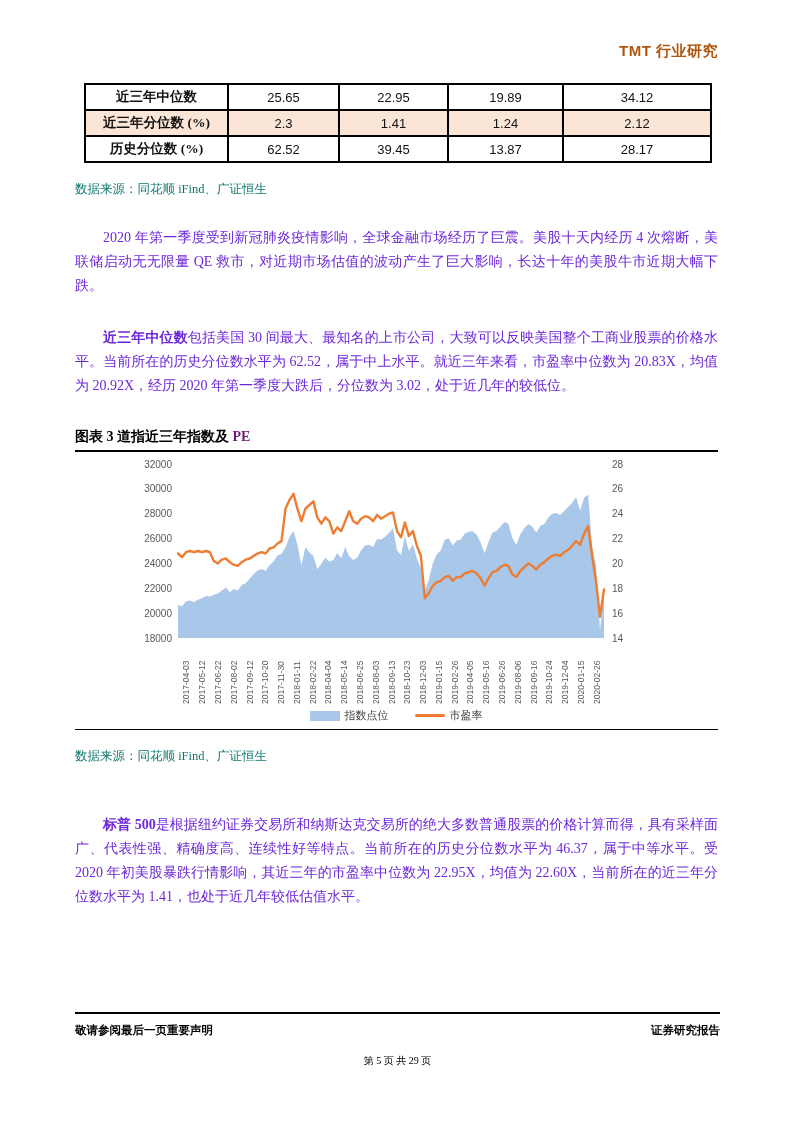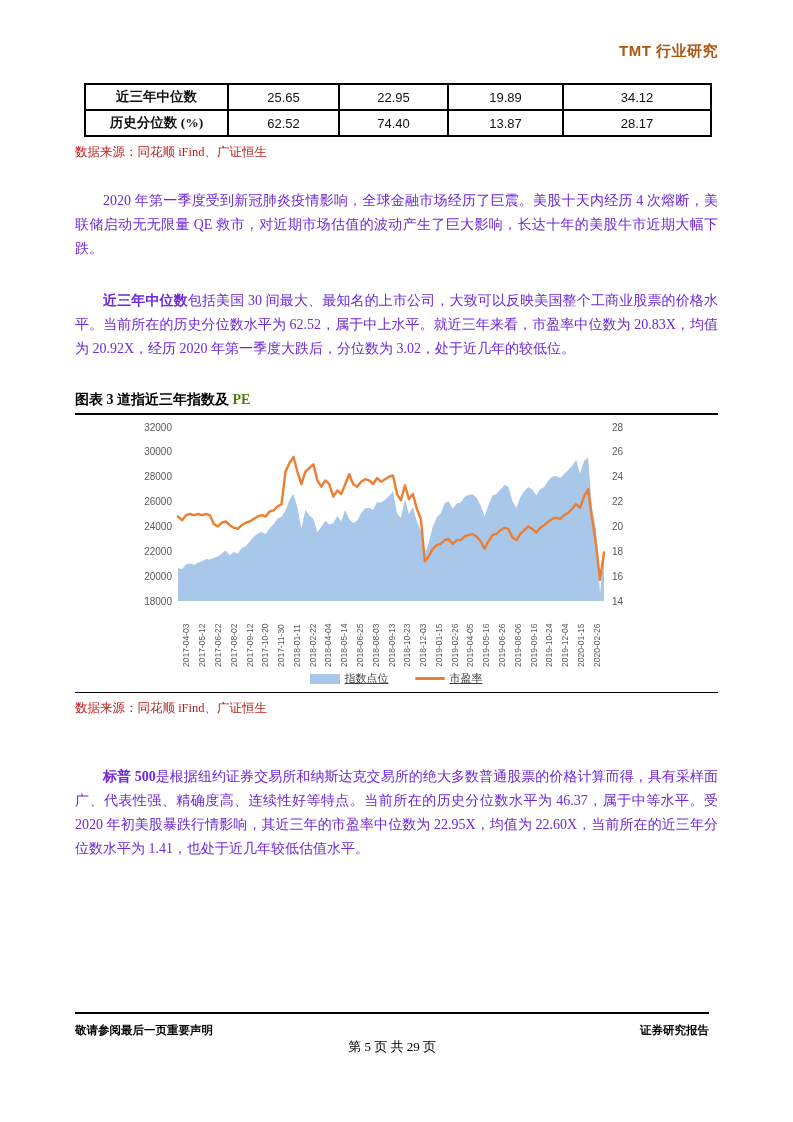--- a/index.html
+++ b/index.html
@@ -10,41 +10,41 @@
   .brand { padding-top:42px; text-align:right; font-family:"Liberation Sans","DejaVu Sans",sans-serif;
            font-weight:bold; font-size:15px; color:#B0570F; letter-spacing:0.5px; }
 
   table.valuation { border-collapse:collapse; margin-top:22px; margin-left:9px; width:626px;
                     font-size:13px; table-layout:fixed; }
   table.valuation td { border:2px solid #000000; height:26px; text-align:center; vertical-align:middle;
                        font-family:"Liberation Sans","DejaVu Sans",sans-serif; color:#111; }
   table.valuation td.rowlabel { font-family:"Liberation Serif","DejaVu Serif",serif; font-weight:bold; font-size:13.5px; }
   table.valuation tr.hl td { background:#FBE5D6; }
 
-  .source { margin-top:7px; font-size:12.5px; color:#b91c1c; }
+  .source { margin-top:18px; font-size:12.5px; color:#0f766e; }
   .para { margin-top:28px; font-size:14px; line-height:24px; text-align:justify; color:#6d28d9; text-indent:2em; }
   .para b.lead { font-weight:bold; }
 
   .fig-head { margin-top:30px; font-size:14px; font-weight:bold; color:#000; }
-  .fig-head .pe { color:#4d7c0f; }
+  .fig-head .pe { color:#701a75; }
   .rule-heavy { margin-top:4px; border-top:2.5px solid #000; }
   .rule-light { margin-top:6px; border-top:1.8px solid #000; }
 
   .chart-wrap { margin-left:61px; margin-top:6px; }
   .chart-wrap svg { display:block; }
   .legend { display:flex; justify-content:center; gap:26px; align-items:center; margin-top:0px;
             font-family:"Liberation Sans","DejaVu Sans",sans-serif; font-size:11px; color:#404040; width:520px; }
-  .legend .item { display:flex; align-items:center; gap:5px;text-decoration:underline; }
+  .legend .item { display:flex; align-items:center; gap:5px; }
   .sw-area { width:30px; height:10px; background:#A9C7E9; }
   .sw-line { width:30px; height:3.5px; background:#ED7D31; border-radius:2px; }
 
-  .footer { position:absolute; left:75px; right:84px; top:1012px; }
+  .footer { position:absolute; left:75px; right:73px; top:1012px; }
   .footer .rule { border-top:2px solid #000; }
   .footer .row { display:flex; justify-content:space-between; margin-top:9px; font-size:11.5px; font-weight:bold; color:#000; }
-  .footer .pageno { text-align:center; margin-top:0; font-size:13px; color:#000; }
+  .footer .pageno { text-align:center; margin-top:16px; font-size:10px; color:#000; }
 </style>
 </head>
 <body>
 
 <div class="page">
   <div class="content">
 
     <div class="brand">TMT 行业研究</div>
 
     <table class="valuation">
@@ -56,24 +56,31 @@
           <col style="width:148px">
       </colgroup>
       <tbody id="val-tbody">
           <tr>
             <td class="rowlabel">近三年中位数</td>
             <td>25.65</td>
             <td>22.95</td>
             <td>19.89</td>
             <td>34.12</td>
           </tr>
+          <tr class="hl">
+            <td class="rowlabel">近三年分位数 (%)</td>
+            <td>2.3</td>
+            <td>1.41</td>
+            <td>1.24</td>
+            <td>2.12</td>
+          </tr>
           <tr>
             <td class="rowlabel">历史分位数 (%)</td>
             <td>62.52</td>
-            <td>74.40</td>
+            <td>39.45</td>
             <td>13.87</td>
             <td>28.17</td>
           </tr>
         </tbody>
     </table>
 
     <div class="source">数据来源：同花顺 iFind、广证恒生</div>
 
     <p class="para"><span>2020 年第一季度受到新冠肺炎疫情影响，全球金融市场经历了巨震。美股十天内经历 4 次熔断，美联储启动无无限量 QE 救市，对近期市场估值的波动产生了巨大影响，长达十年的美股牛市近期大幅下跌。</span></p>
 

